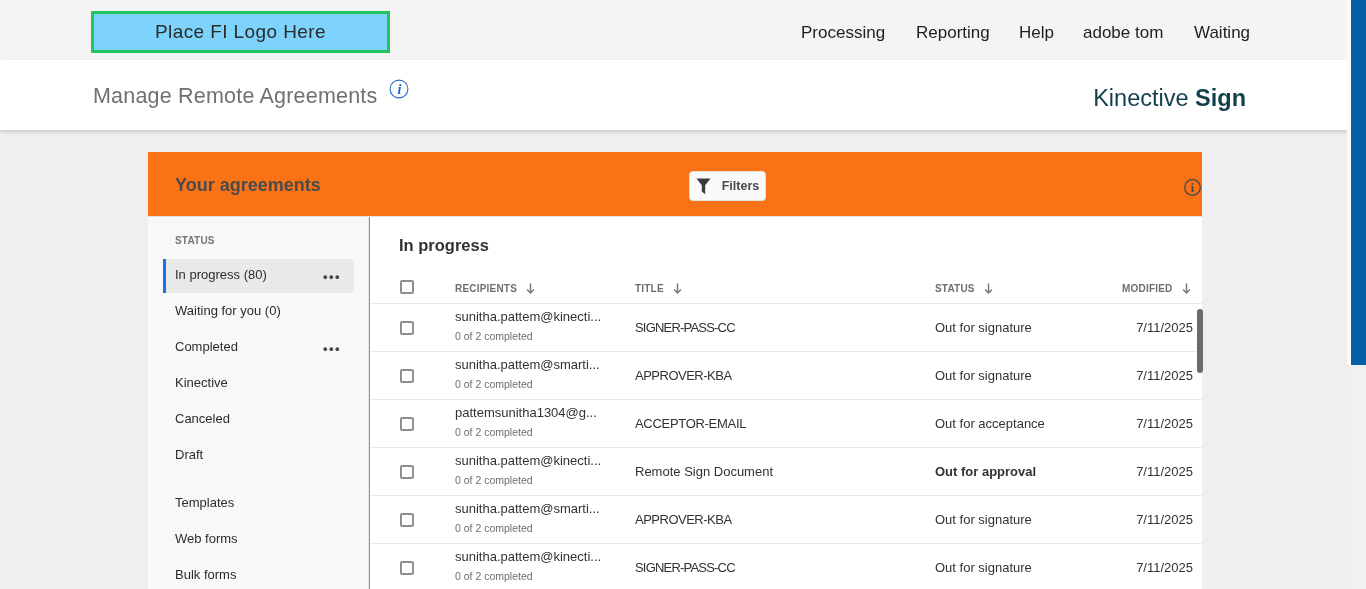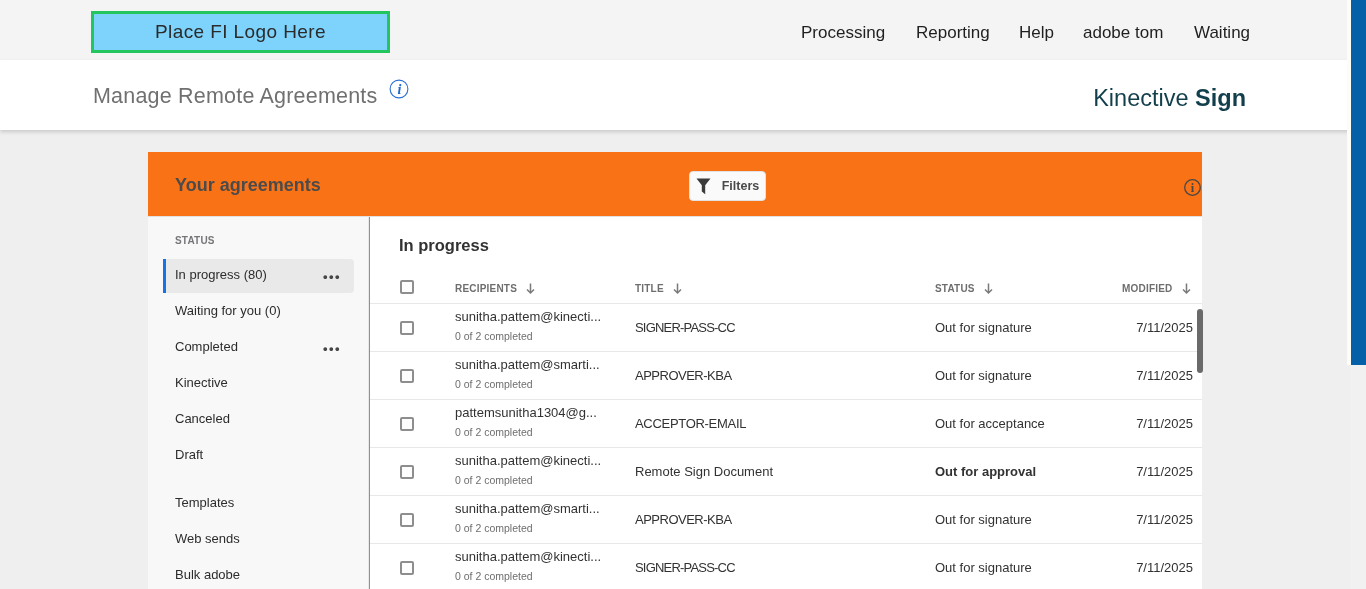--- a/index.html
+++ b/index.html
@@ -104,22 +104,22 @@
     <div class="selrow"></div>
     <div class="sitem" style="top:50px;">In progress (80)</div>
     <div class="dots" style="left:175px; top:52px;">•••</div>
     <div class="sitem" style="top:86px;">Waiting for you (0)</div>
     <div class="sitem" style="top:122px;">Completed</div>
     <div class="dots" style="left:175px; top:124px;">•••</div>
     <div class="sitem" style="top:158px;">Kinective</div>
     <div class="sitem" style="top:194px;">Canceled</div>
     <div class="sitem" style="top:230px;">Draft</div>
     <div class="sitem" style="top:278px;">Templates</div>
-    <div class="sitem" style="top:314px;">Web sends</div>
-    <div class="sitem" style="top:350px;">Bulk adobe</div>
+    <div class="sitem" style="top:314px;">Web forms</div>
+    <div class="sitem" style="top:350px;">Bulk forms</div>
   </div>
 
   <div class="tbl">
     <div class="tbl-title">In progress</div>
 
     <div class="chk" style="left:30px; top:63px;"></div>
     <div class="colhead" style="left:85px;">RECIPIENTS<svg class="arr" width="9" height="13" viewBox="0 0 9 13">
           <path d="M4.5 1.5 V10.5 M1 7.5 L4.5 11 L8 7.5" stroke="#7a7a7a" stroke-width="1.5" fill="none"></path>
         </svg></div>
     <div class="colhead" style="left:265px;">TITLE<svg class="arr" width="9" height="13" viewBox="0 0 9 13">

